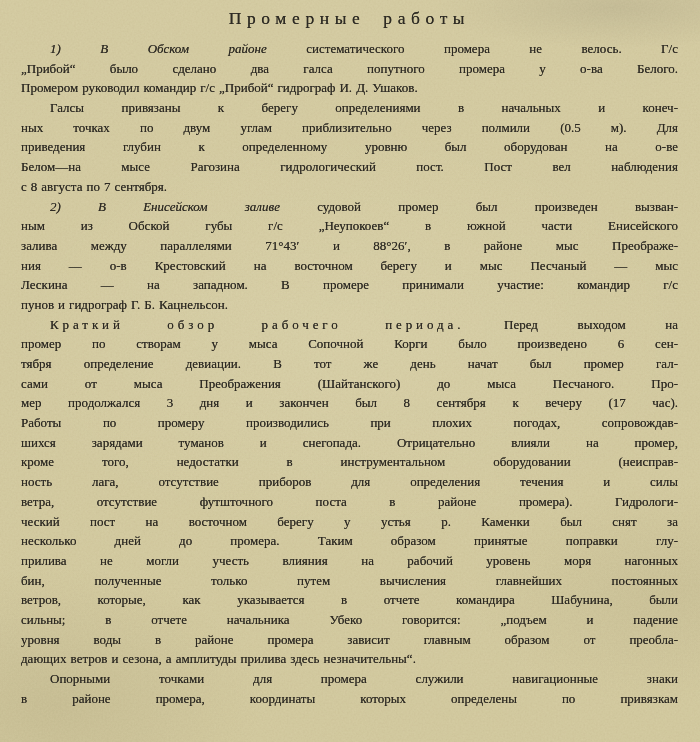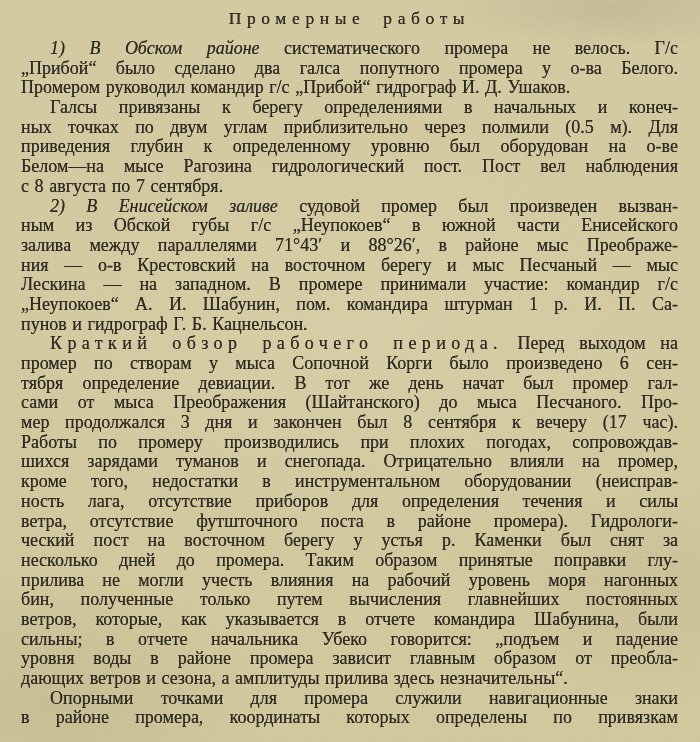--- a/index.html
+++ b/index.html
@@ -38,21 +38,21 @@
     text-align: center;
     font-size: 17.5px;
     line-height: 20px;
     letter-spacing: 0.32em;
     word-spacing: 0.45em;
     margin: 0 0 11px 0;
     font-weight: normal;
     text-shadow: 0 0 0.6px rgba(46,43,36,0.85);
   }
   .text-block {
-    font-size: 18px;
+    font-size: 13px;
     text-shadow: 0 0 0.6px rgba(46,43,36,0.8);
     word-spacing: 0.06em;
   }
   .line {
     line-height: 19.7px;
     height: 19.7px;
     white-space: normal;
     text-align: justify;
     text-align-last: justify;
     overflow: visible;
@@ -88,21 +88,20 @@
         <div class="line"><span class="plain">приведения глубин к определенному уровню был оборудован на о-ве</span></div>
         <div class="line"><span class="plain">Белом—на мысе Рагозина гидрологический пост. Пост вел наблюдения</span></div>
         <div class="line endline"><span class="plain">с 8 августа по 7 сентября.</span></div>
       </div>
       <div>
         <div class="line indent"><span class="italic">2) В Енисейском заливе</span><span class="plain"> судовой промер был произведен вызван-</span></div>
         <div class="line"><span class="plain">ным из Обской губы г/с „Неупокоев“ в южной части Енисейского</span></div>
         <div class="line"><span class="plain">залива между параллелями 71°43′ и 88°26′, в районе мыс Преображе-</span></div>
         <div class="line"><span class="plain">ния — о-в Крестовский на восточном берегу и мыс Песчаный — мыс</span></div>
         <div class="line"><span class="plain">Лескина — на западном. В промере принимали участие: командир г/с</span></div>
-        <div class="line"><span class="plain">„Неупокоев“ А. И. Шабунин, пом. командира штурман 1 р. И. П. Са-</span></div>
         <div class="line endline"><span class="plain">пунов и гидрограф Г. Б. Кацнельсон.</span></div>
       </div>
       <div>
         <div class="line indent"><span class="spaced">Краткий обзор рабочего периода.</span><span class="plain"> Перед выходом на</span></div>
         <div class="line"><span class="plain">промер по створам у мыса Сопочной Корги было произведено 6 сен-</span></div>
         <div class="line"><span class="plain">тября определение девиации. В тот же день начат был промер гал-</span></div>
         <div class="line"><span class="plain">сами от мыса Преображения (Шайтанского) до мыса Песчаного. Про-</span></div>
         <div class="line"><span class="plain">мер продолжался 3 дня и закончен был 8 сентября к вечеру (17 час).</span></div>
         <div class="line"><span class="plain">Работы по промеру производились при плохих погодах, сопровождав-</span></div>
         <div class="line"><span class="plain">шихся зарядами туманов и снегопада. Отрицательно влияли на промер,</span></div>

